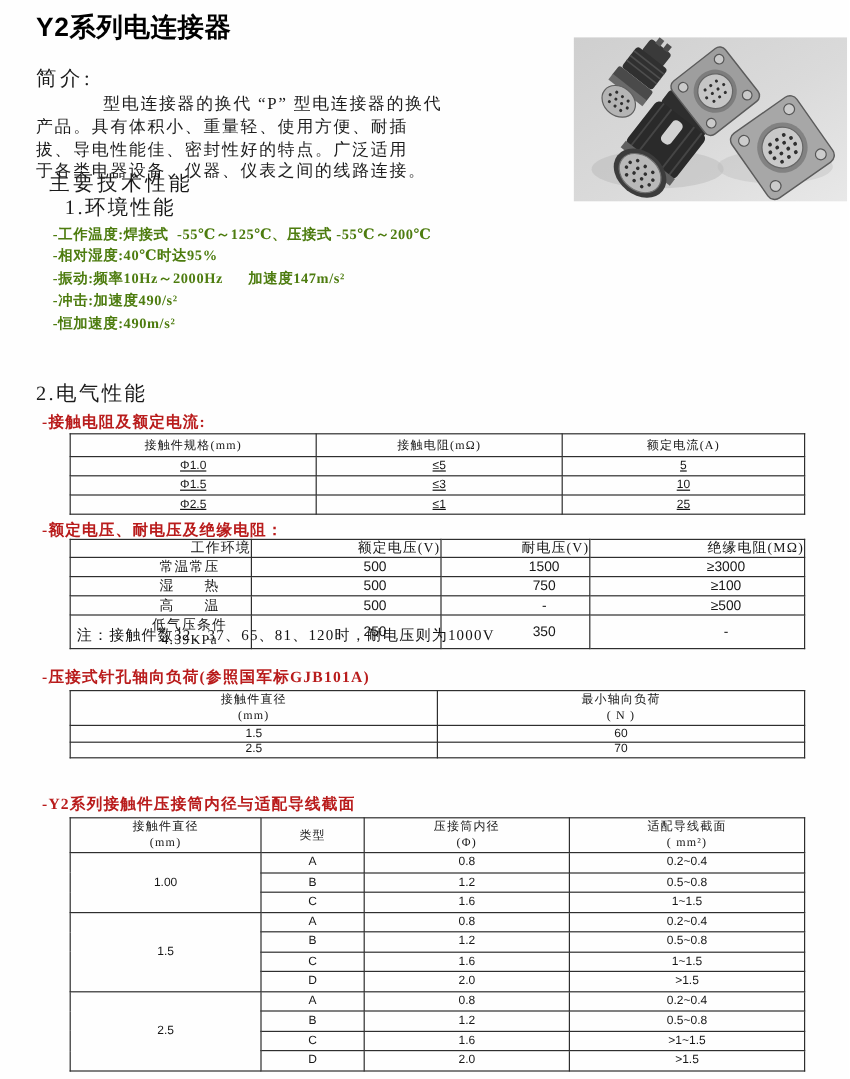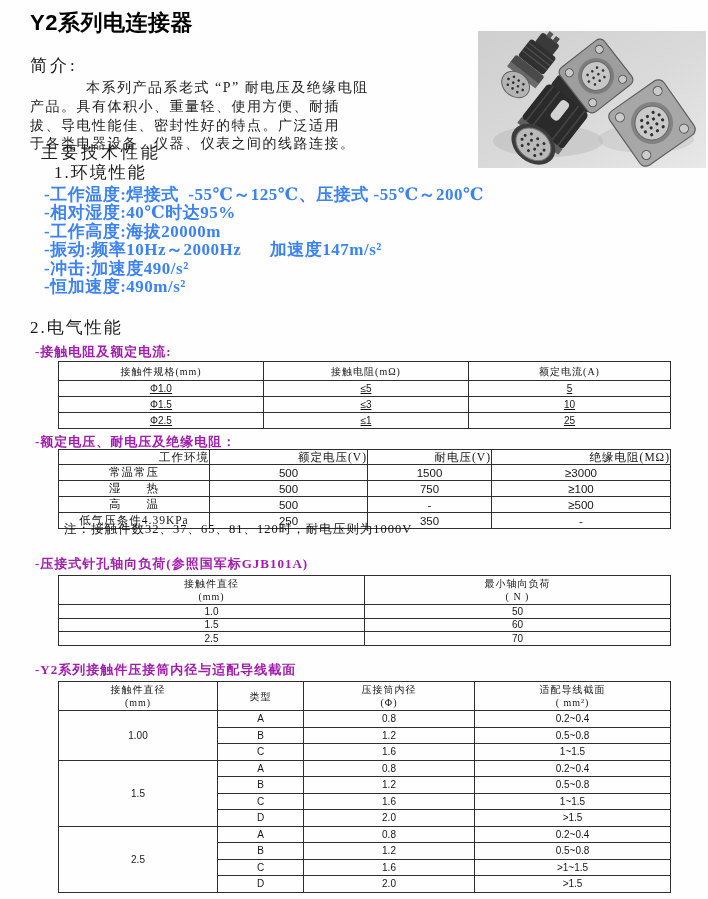--- a/index.html
+++ b/index.html
@@ -21,25 +21,25 @@
   .intro-para {
     position:absolute; left:30px; top:79px; width:456px;
     font-size:14px; line-height:18.8px; letter-spacing:1.5px; color:#1c1c1c;
   }
   .intro-para div:first-child { text-indent:56px; }
 
   .photo { position:absolute; left:478px; top:31px; width:228px; height:137px; }
 
   .env-list {
     position:absolute; left:44px; top:186px;
-    font-size:17px; font-weight:bold; line-height:18.4px;
-    letter-spacing:0.5px; white-space:pre; color:#3b82f6;
-  }
-
-  .tbl-label { position:absolute; left:35px; font-size:13px; font-weight:bold; letter-spacing:1px; color:#a21caf; }
+    font-size:12px; font-weight:bold; line-height:18.4px;
+    letter-spacing:0.5px; white-space:pre; color:#4d7c0f;
+  }
+
+  .tbl-label { position:absolute; left:35px; font-size:13px; font-weight:bold; letter-spacing:1px; color:#b91c1c; }
   #lbl1 { top:343px; } #lbl2 { top:433px; } #lbl3 { top:555px; } #lbl4 { top:661px; }
 
   .note { position:absolute; left:64px; top:521px; font-size:12.5px; font-weight:normal; letter-spacing:1px; }
 
   table.spec {
     position:absolute; left:58px; width:612px;
     border-collapse:collapse; table-layout:fixed;
     font-size:10px; color:#161616;
   }
   .spec th, .spec td {
@@ -47,34 +47,34 @@
     padding:0; overflow:hidden;
   }
   .spec th {
     font-weight:normal; white-space:pre-line; line-height:13px;
     font-family:"Liberation Serif","DejaVu Serif",serif; letter-spacing:1px;
   }
   .spec td.num { font-family:"Liberation Sans","DejaVu Sans",sans-serif; letter-spacing:0; }
   .spec td.zh  { font-family:"Liberation Serif","DejaVu Serif",serif; letter-spacing:1px; }
 
   #tbl1 { top:361px; } #tbl1 th { height:18px; } #tbl1 td { height:15px;text-decoration:underline; }
-  #tbl2 { top:449px; font-size:11.5px; } #tbl2 th { height:14px;text-align:right; } #tbl2 td { height:12.5px; }
+  #tbl2 { top:449px; font-size:11.5px; } #tbl2 th { height:14px;text-align:right; } #tbl2 td { height:12.5px;padding-left:48px; }
   #tbl3 { top:575px; } #tbl3 th { height:28px; } #tbl3 td { height:12.5px; }
   #tbl4 { top:681px; } #tbl4 th { height:28px; } #tbl4 td { height:15.5px; }
 </style>
 </head>
 <body>
 
 <div class="page">
 
   <div class="title">Y2系列电连接器</div>
 
   <div class="sec-head" id="intro-head">简介:</div>
   <div class="intro-para">
-    <div>本系列产品系老式 “P” 耐电压及绝缘电阻</div>
+    <div>型电连接器的换代 “P” 型电连接器的换代</div>
     <div>产品。具有体积小、重量轻、使用方便、耐插</div>
     <div>拔、导电性能佳、密封性好的特点。广泛适用</div>
     <div>于各类电器设备、仪器、仪表之间的线路连接。</div>
   </div>
 
   <svg class="photo" viewBox="0 0 228 137">
     <defs>
       <linearGradient id="bg" x1="0" y1="0" x2="1" y2="1">
         <stop offset="0" stop-color="#cfcfcf"></stop>
         <stop offset="0.55" stop-color="#dadada"></stop>
@@ -185,21 +185,21 @@
         <circle cx="-7" cy="9.5" r="1.6"></circle>
           <circle cx="0" cy="9.5" r="1.6"></circle>
           <circle cx="7" cy="9.5" r="1.6"></circle>
       </g>
     </g>
   </svg>
 
   <div class="sec-head" id="h-main">主要技术性能</div>
   <div class="sec-head" id="h-env">1.环境性能</div>
 
-  <div class="env-list"><div>-工作温度:焊接式  -55℃～125℃、压接式 -55℃～200℃</div><div>-相对湿度:40℃时达95%</div><div>-工作高度:海拔20000m</div><div>-振动:频率10Hz～2000Hz      加速度147m/s²</div><div>-冲击:加速度490/s²</div><div>-恒加速度:490m/s²</div></div>
+  <div class="env-list"><div>-工作温度:焊接式  -55℃～125℃、压接式 -55℃～200℃</div><div>-相对湿度:40℃时达95%</div><div>-振动:频率10Hz～2000Hz      加速度147m/s²</div><div>-冲击:加速度490/s²</div><div>-恒加速度:490m/s²</div></div>
 
   <div class="sec-head" id="h-elec">2.电气性能</div>
 
   <div class="tbl-label" id="lbl1">-接触电阻及额定电流:</div>
   <table class="spec" id="tbl1">
     <colgroup>
         <col style="width:205px">
         <col style="width:205px">
         <col style="width:202px">
       </colgroup>
@@ -283,24 +283,20 @@
   <thead>
         <tr>
           <th>接触件直径
 (mm)</th>
           <th>最小轴向负荷
 ( N )</th>
         </tr>
       </thead>
       <tbody>
         <tr>
-          <td class="num">1.0</td>
-          <td class="num">50</td>
-        </tr>
-        <tr>
           <td class="num">1.5</td>
           <td class="num">60</td>
         </tr>
         <tr>
           <td class="num">2.5</td>
           <td class="num">70</td>
         </tr>
       </tbody>
     </table>
 

